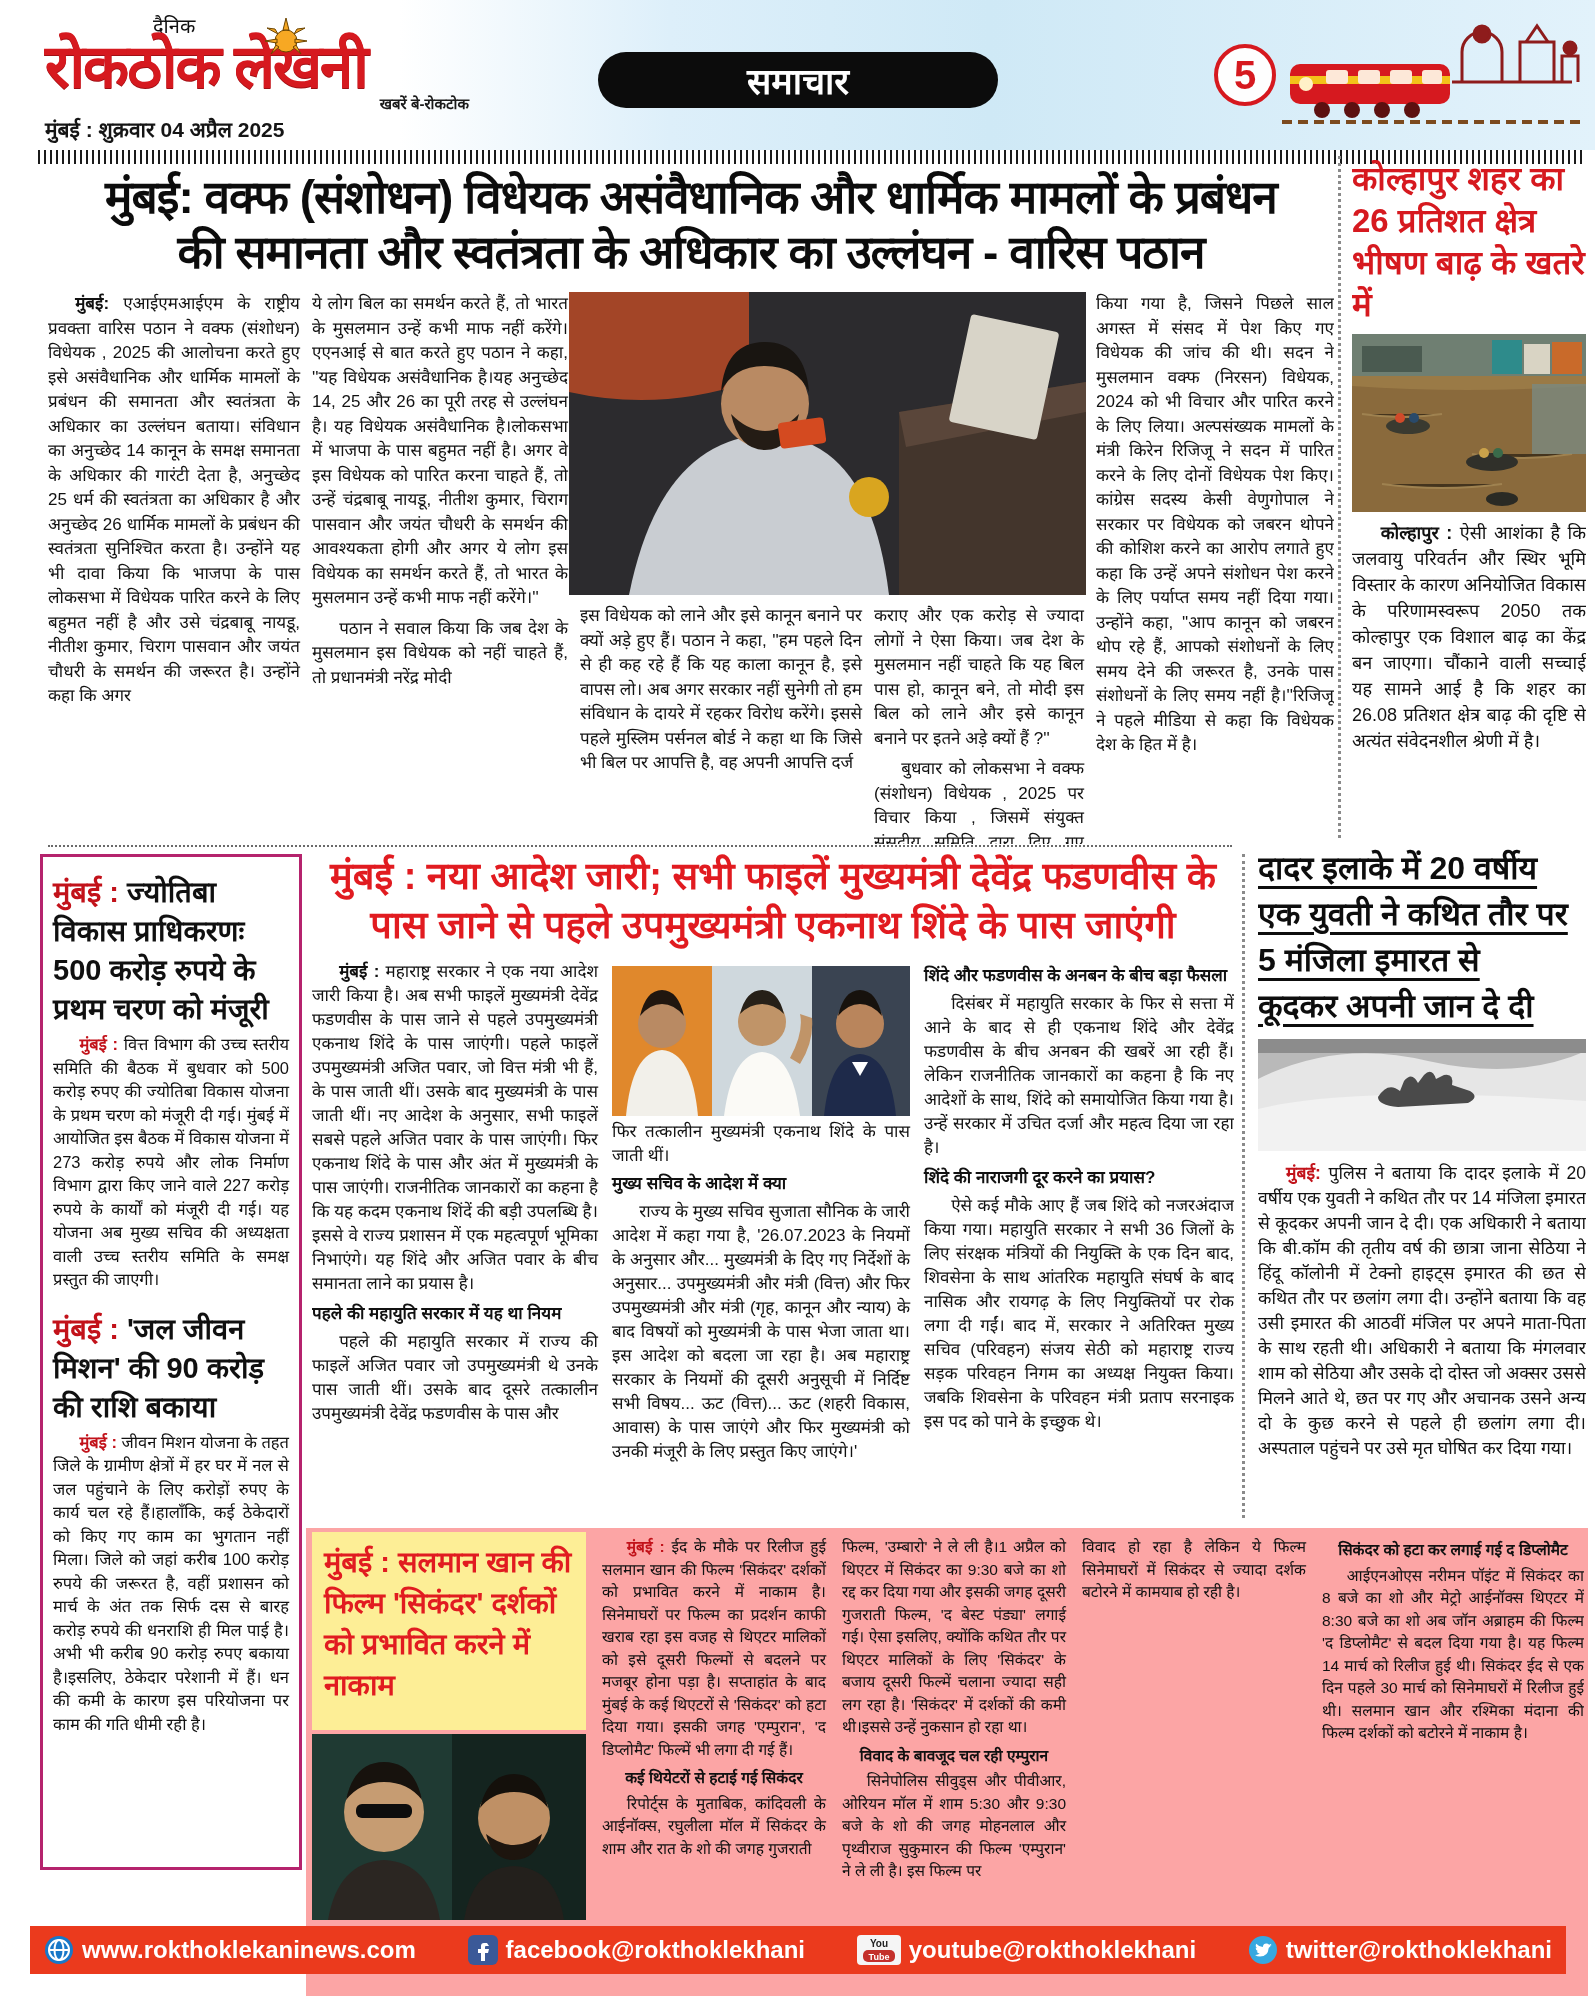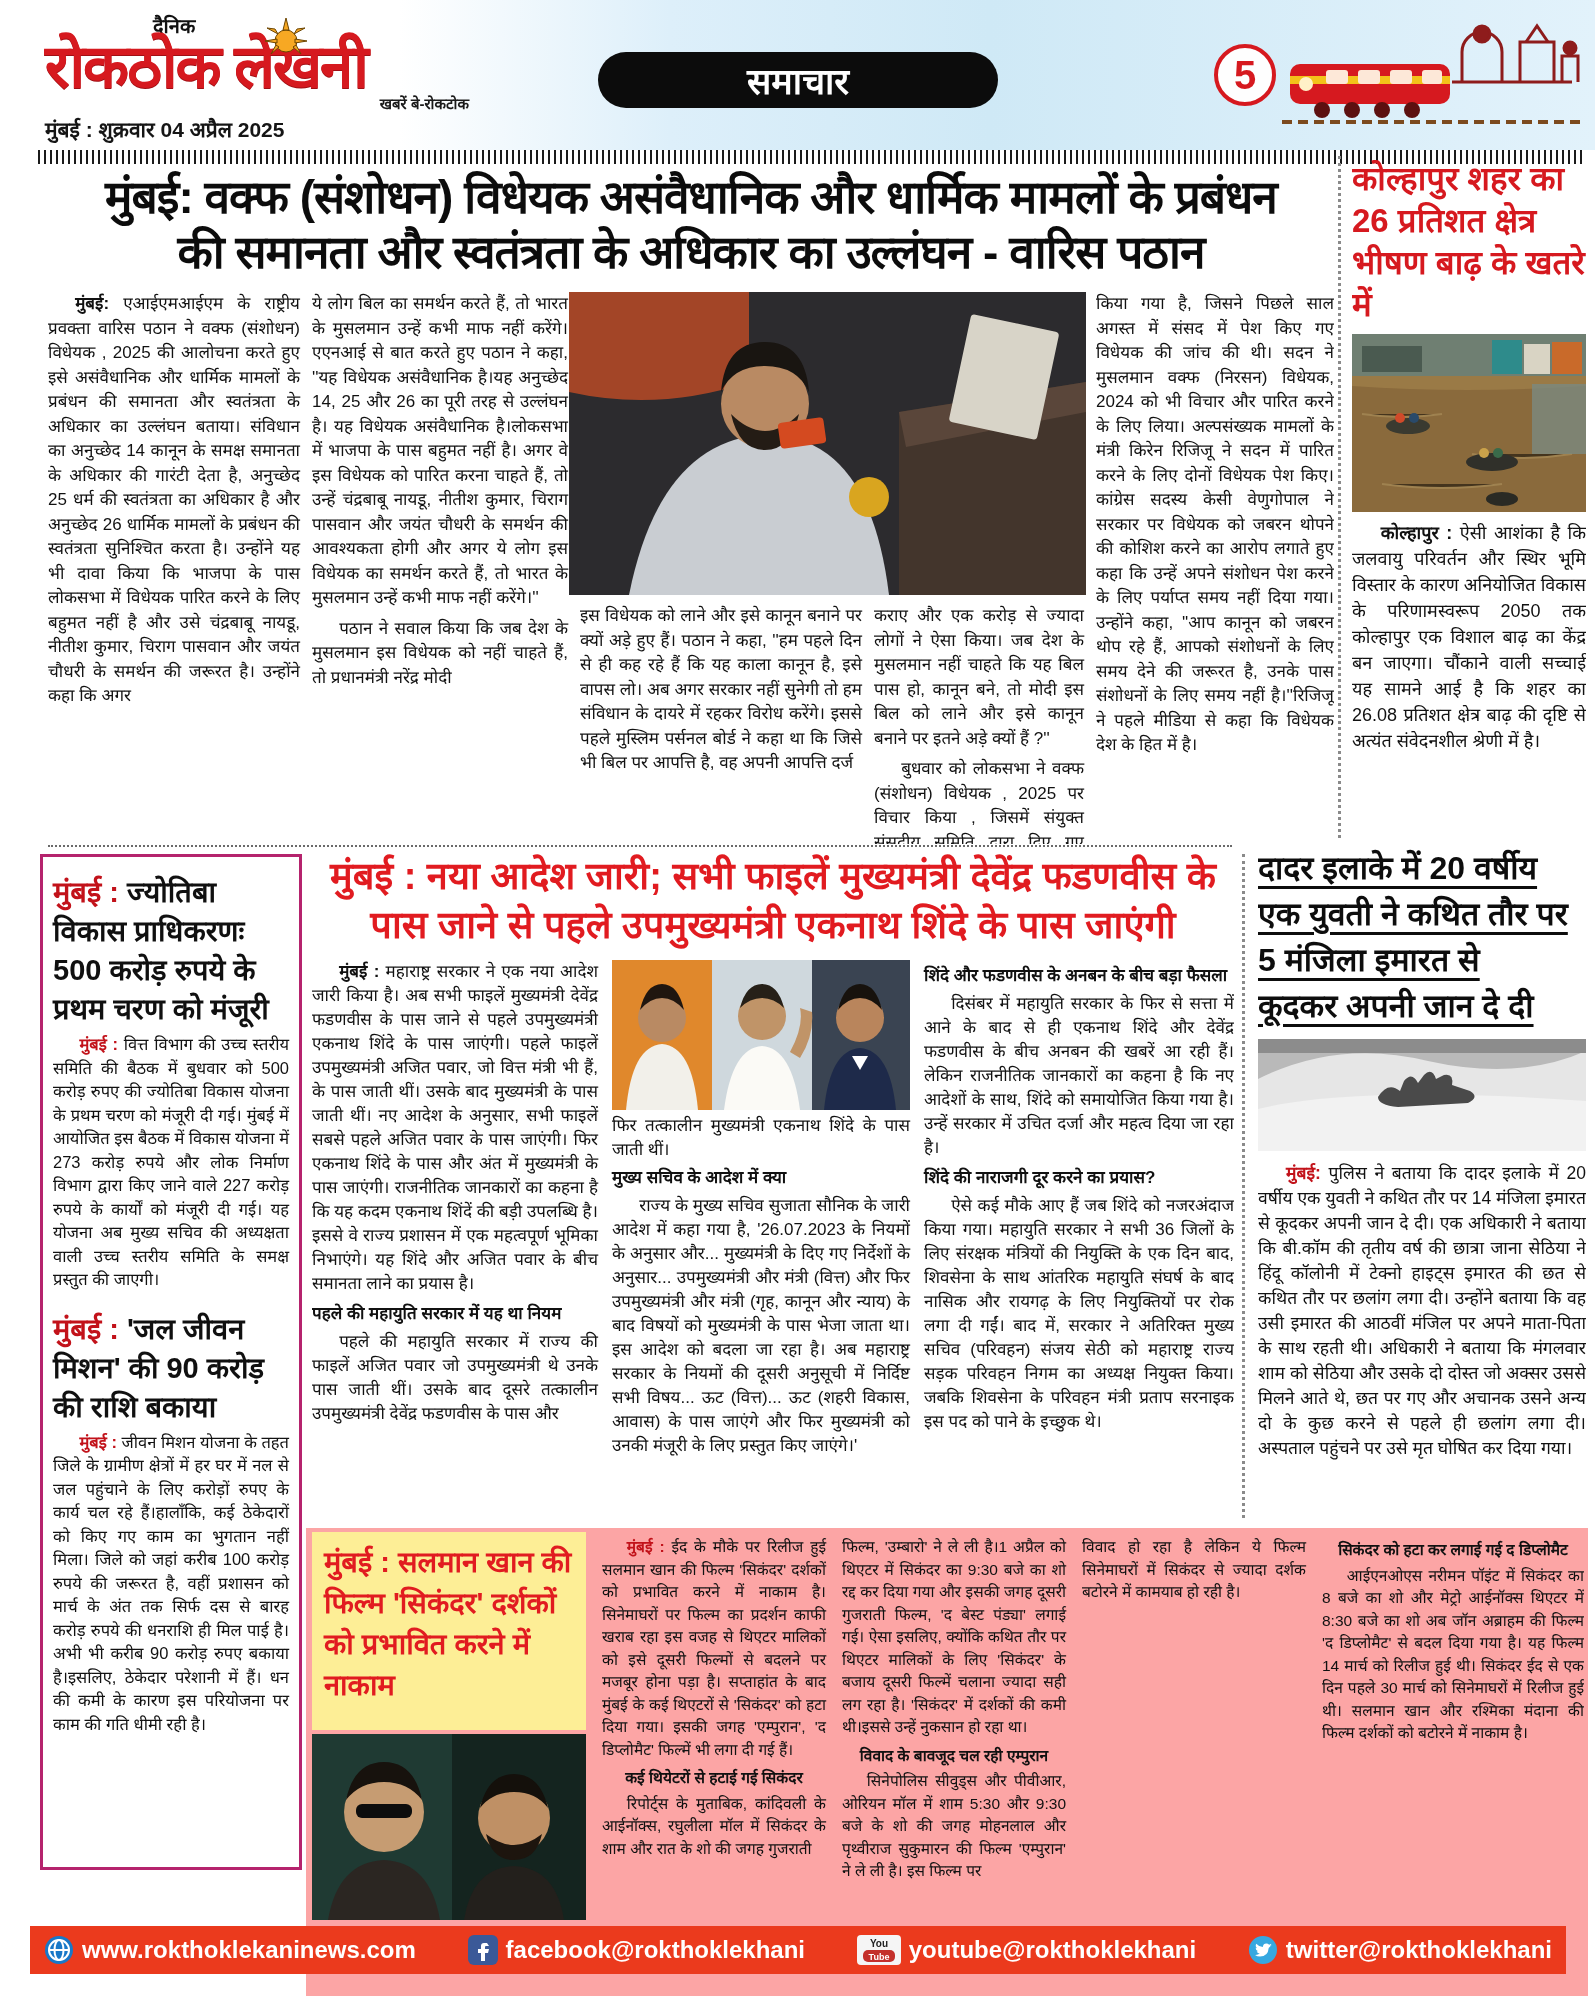--- a/index.html
+++ b/index.html
@@ -2,21 +2,21 @@
 <html><head>
 <meta charset="utf-8">
 <style>
   html,body{margin:0;padding:0;background:#e9e9e9;}
   .page{position:relative;width:1595px;height:2008px;background:#ffffff;overflow:hidden;
         font-family:"Liberation Sans","DejaVu Sans",sans-serif;color:#111;}
   
   .masthead{position:absolute;left:0;top:0;width:1595px;height:150px;
     background:linear-gradient(90deg,#ffffff 0%,#ffffff 25%,#ddeffa 42%,#cfe9f6 62%,#e2f2fb 100%);}
   .mast-left{position:absolute;left:45px;top:16px;width:430px;}
-  .dainik{font-size:20px;font-weight:700;color:#111;margin-left:108px;line-height:1;}
+  .dainik{font-size:20px;font-weight:400;color:#111;margin-left:108px;line-height:1;}
   .logo-wrap{position:relative;line-height:1;}
   .logo-text{font-size:60px;font-weight:900;color:#d6191f;letter-spacing:-2px;line-height:1.02;
     text-shadow:0 1px 0 #a00f14;}
   .sun{position:absolute;left:218px;top:-20px;}
   .tagline{font-size:15px;font-weight:800;color:#1a1a1a;text-align:right;padding-right:6px;margin-top:-4px;}
   .dateline{font-size:21px;font-weight:800;color:#151515;margin-top:2px;}
   .section-pill{position:absolute;left:598px;top:52px;width:400px;height:56px;background:#0c0c0c;
     border-radius:30px;color:#fff;font-size:36px;font-weight:800;display:flex;align-items:center;justify-content:center;}
   .page-circle{position:absolute;left:1214px;top:44px;width:62px;height:62px;border-radius:50%;
     background:#fefefe;border:4px solid #d6191f;color:#d6191f;font-size:40px;font-weight:800;
@@ -50,21 +50,21 @@
   
   .pink-box{position:absolute;left:40px;top:854px;width:262px;height:1016px;border:3px solid #b5236d;
     box-sizing:border-box;padding:16px 10px;overflow:hidden;}
   .pb-head{font-size:29px;line-height:39px;font-weight:800;color:#101010;}
   .pb-body{font-size:16.5px;line-height:23.5px;margin-top:4px;}
   .pb-gap{height:12px;}
   
   .files-order{position:absolute;left:312px;top:852px;width:922px;height:668px;overflow:hidden;}
   .fo-head{color:#e11b20;font-size:38px;line-height:49px;font-weight:800;text-align:center;}
   .fo-cols{display:flex;gap:14px;margin-top:10px;font-size:17px;line-height:24px;height:556px;overflow:hidden;}
-  .fo-c1{width:286px;} .fo-c2{width:298px;} .fo-c3{width:310px;}
+  .fo-c1{width:286px;} .fo-c2{width:298px;margin-top:6px;} .fo-c3{width:310px;}
   .fo-caption{font-size:17px;line-height:24px;margin-top:4px;}
   .vdiv2{position:absolute;left:1242px;top:854px;height:664px;border-left:3px dotted #8a8a8a;}
   
   .dadar{position:absolute;left:1258px;top:845px;width:328px;height:678px;overflow:hidden;}
   .d-head div{font-size:32px;line-height:46px;font-weight:800;color:#0d0d0d;
     text-decoration:underline;text-decoration-thickness:3px;text-underline-offset:7px;}
   .d-photo{margin:10px 0 10px;}
   .d-body{font-size:17.5px;line-height:25px;}
   
   .sikandar{position:absolute;left:306px;top:1528px;width:1282px;height:468px;background:#fca5a5;overflow:hidden;}

